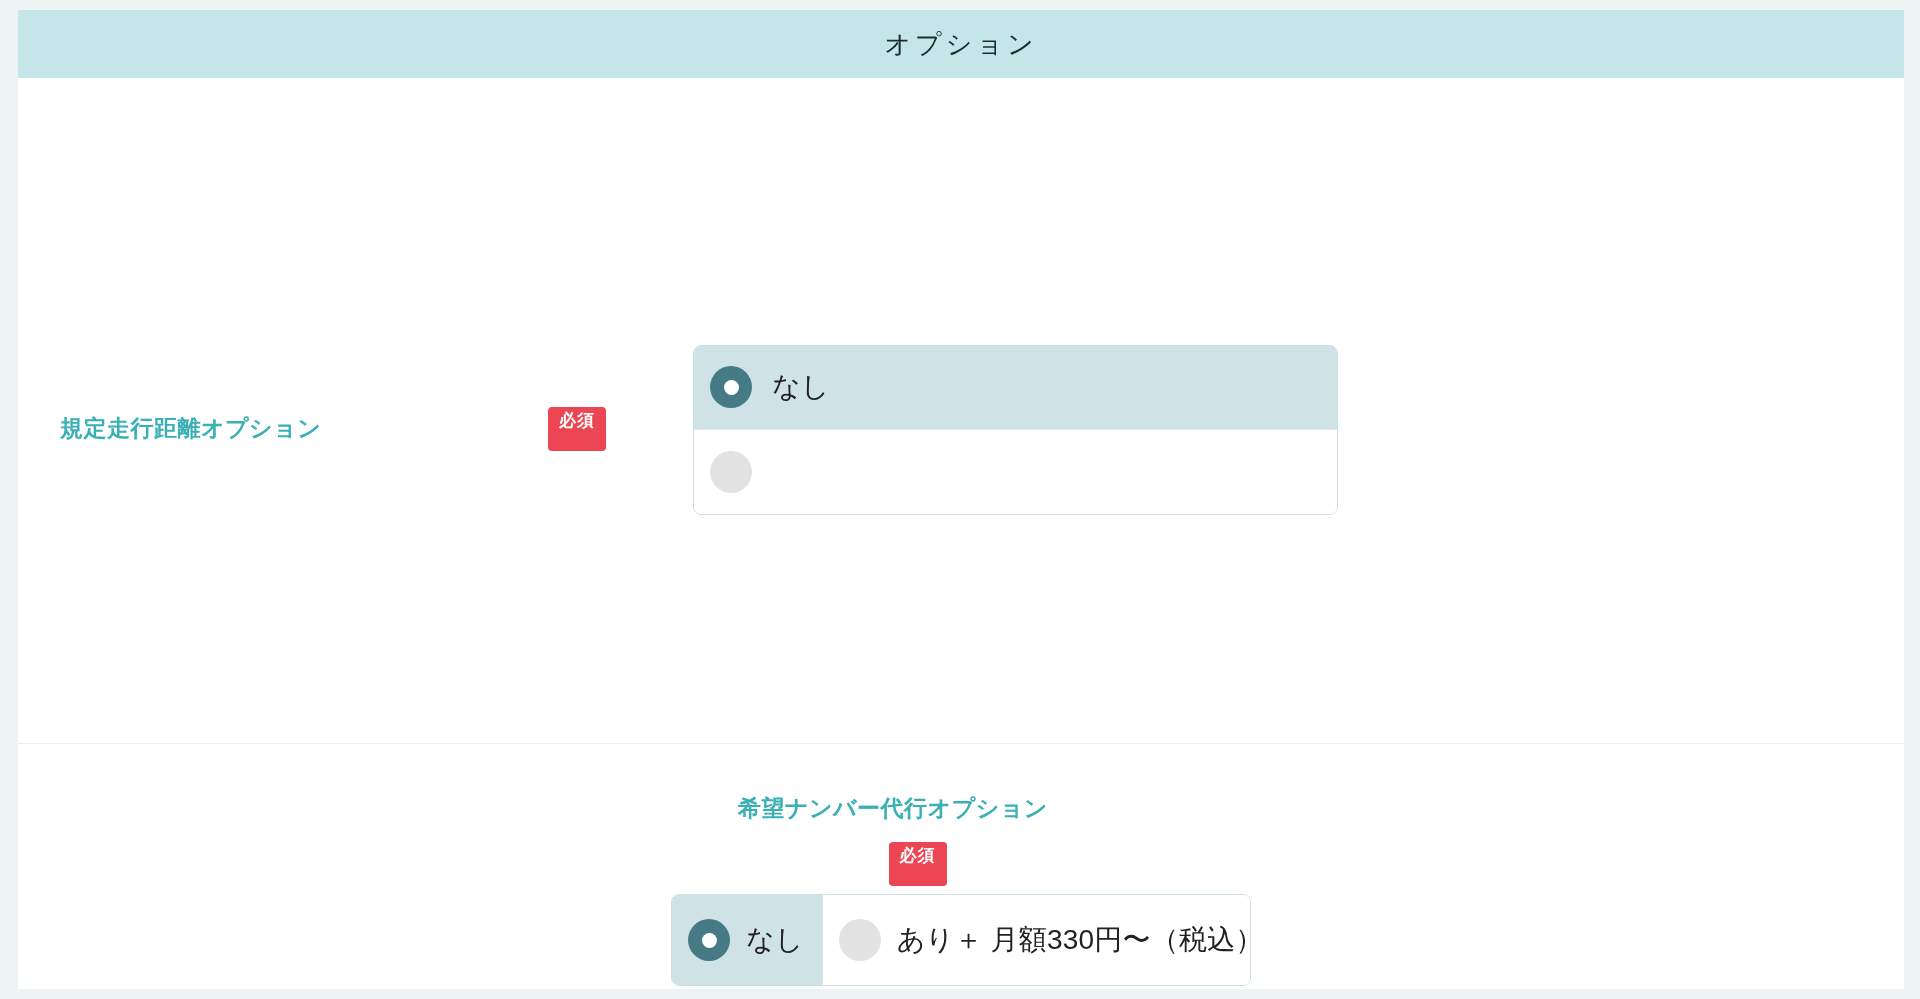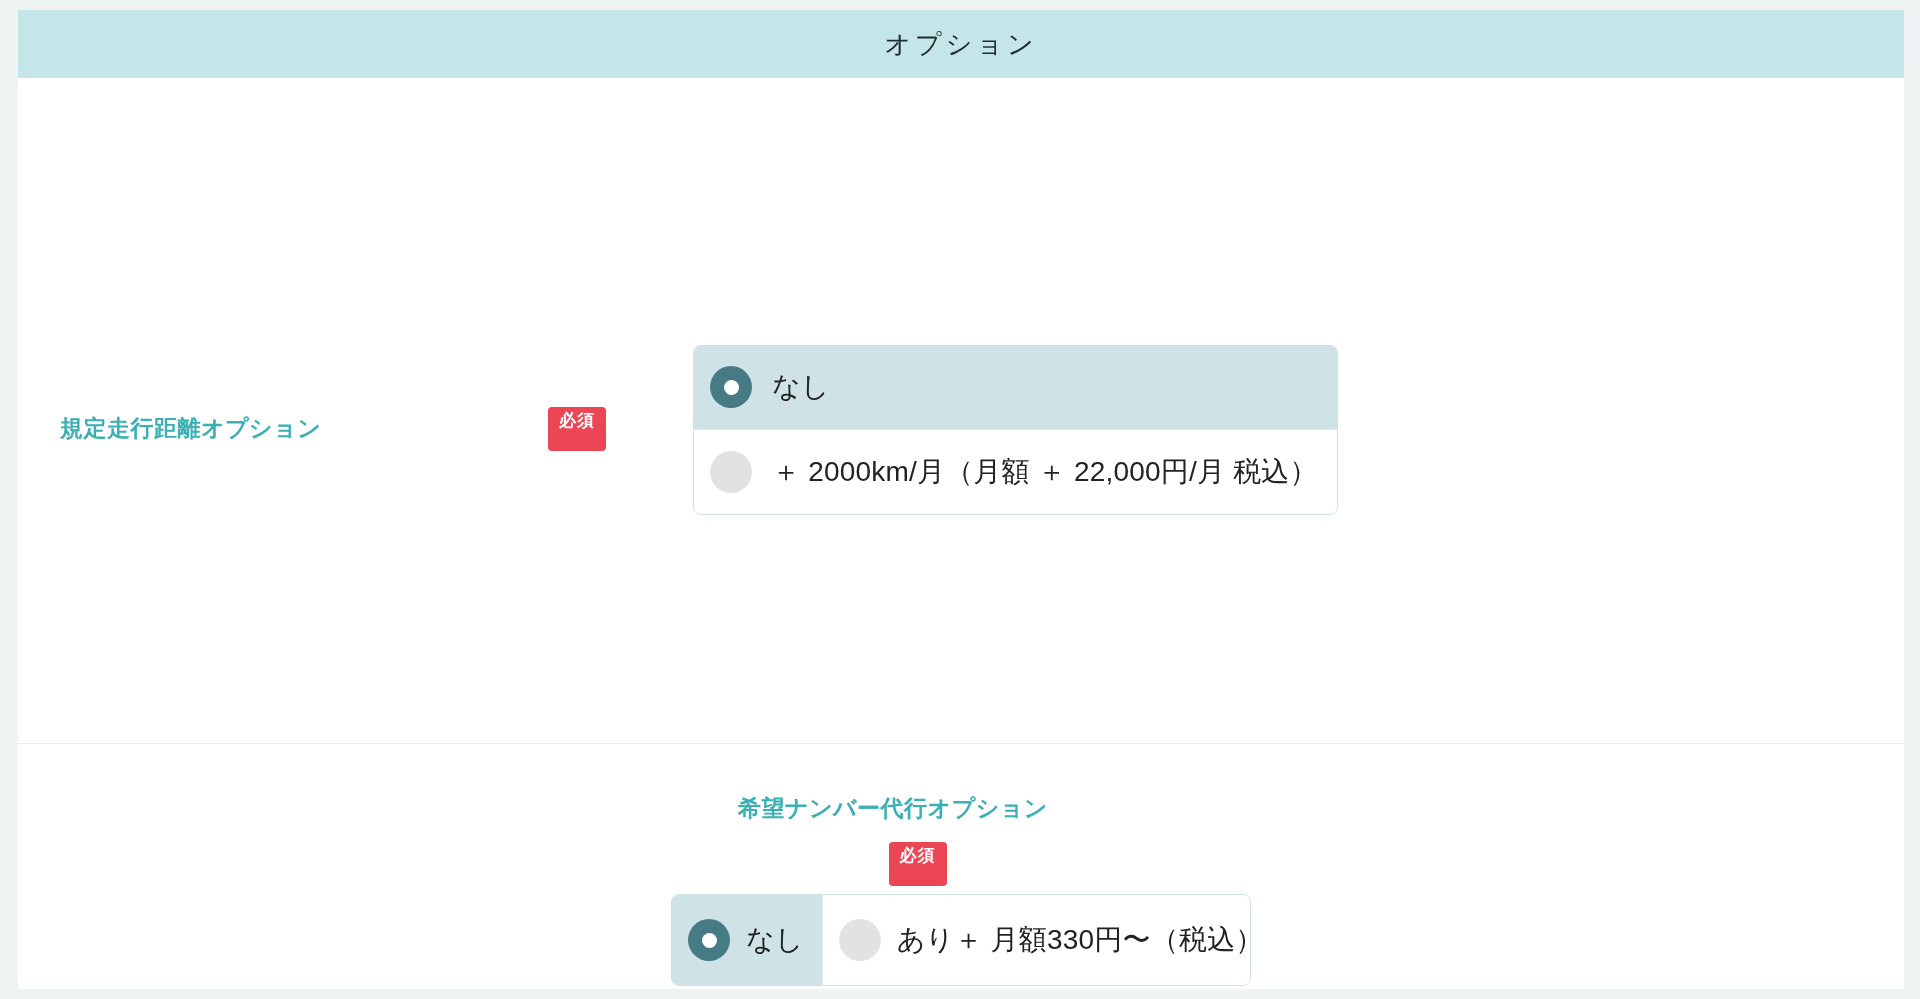--- a/index.html
+++ b/index.html
@@ -209,21 +209,20 @@
           <div class="radio-item selected">
             <span class="radio-dot on"></span>
             <span class="radio-text">なし</span>
           </div>
 
 
 
 
           <div class="radio-item">
             <span class="radio-dot"></span>
-            <span class="radio-text">＋ 2000km/月（月額 ＋ 22,000円/月 税込）</span>
           </div>
 
         </div>
       </div>
     </div>
 
     <div class="option-row option-row-2 divided">
 
       <div class="option-label-cell">
         <span class="option-label">希望ナンバー代行オプション</span>

